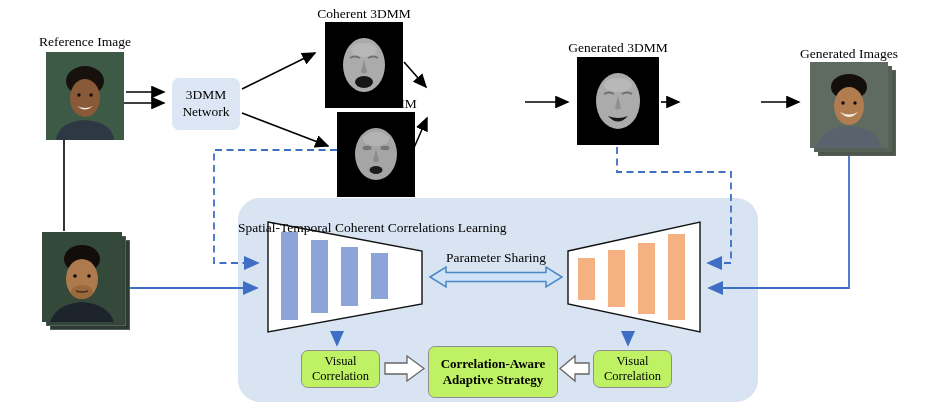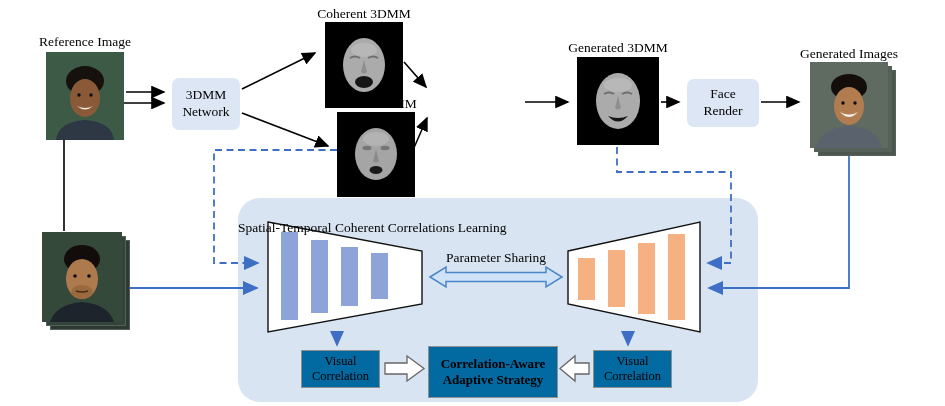--- a/index.html
+++ b/index.html
@@ -6,21 +6,21 @@
   html,body { background:#ffffff; }
   body { font-family:"Liberation Serif", serif; color:#000; }
   .canvas { position:relative; width:945px; height:406px; background:#fff; overflow:hidden; }
   .lbl { position:absolute; font-size:13.5px; text-align:center; white-space:nowrap; }
   .pbox {
     position:absolute; background:var(--pipeline-box-bg, #dce6f5);
     border-radius:7px; display:flex; align-items:center; justify-content:center;
     text-align:center; font-size:13.5px; line-height:1.25; padding:4px; z-index:4;
   }
   .gbox {
-    position:absolute; background:#0369a1; border:1px solid #8f8f8f; border-radius:0;
+    position:absolute; background:#bef264; border:1px solid #8f8f8f; border-radius:7px;
     display:flex; align-items:center; justify-content:center; text-align:center;
     font-size:12.5px; line-height:1.2; padding:2px; z-index:4;
   }
   .gbox.bold { font-weight:bold; font-size:13px; }
   .panel {
     position:absolute; left:238px; top:198px; width:520px; height:204px;
     background:var(--panel-bg, #d9e4f2); border-radius:22px; z-index:1;
   }
   .panel-title { position:absolute; left:238px; top:220px; width:520px; font-size:13.5px; z-index:4; }
   .overlay { position:absolute; left:0; top:0; z-index:2; pointer-events:none; }
@@ -86,21 +86,20 @@
       <rect x="668" y="234" width="17" height="86" style="fill:var(--encoder-bar-orange, #f6b183)"></rect>
     </g>
 
     <polygon points="430,277 446,267 446,272.5 546,272.5 546,267 562,277 546,287 546,281.5 446,281.5 446,287" fill="#cfe2f7" stroke="#4a86c8" stroke-width="1.5"></polygon>
 
     <polygon points="385,363 407,363 407,356 424,368.5 407,381 407,374 385,374" fill="#ffffff" stroke="#666" stroke-width="1.3"></polygon>
     <polygon points="589,363 575,363 575,356 560,368.5 575,381 575,374 589,374" fill="#ffffff" stroke="#666" stroke-width="1.3"></polygon>
   </svg>
 
   <div class="pbox" style="left:172px;top:78px;width:68px;height:52px">3DMM Network</div>
-  <div class="pbox" style="left:687px;top:79px;width:72px;height:48px">Face Render</div>
 
   <div class="gbox" style="left:301px;top:350px;width:79px;height:38px">Visual Correlation</div>
   <div class="gbox bold" style="left:428px;top:346px;width:130px;height:52px">Correlation-Aware Adaptive Strategy</div>
   <div class="gbox" style="left:593px;top:350px;width:79px;height:38px">Visual Correlation</div>
 
   <div class="lbl" style="left:15px;top:34px;width:140px">Reference Image</div>
 
   <div class="lbl" style="left:426px;top:250px;width:140px;z-index:4">Parameter Sharing</div>
   <div class="lbl" style="left:294px;top:6px;width:140px">Coherent 3DMM</div>
   <div class="lbl" style="left:306px;top:96px;width:140px">Source 3DMM</div>

